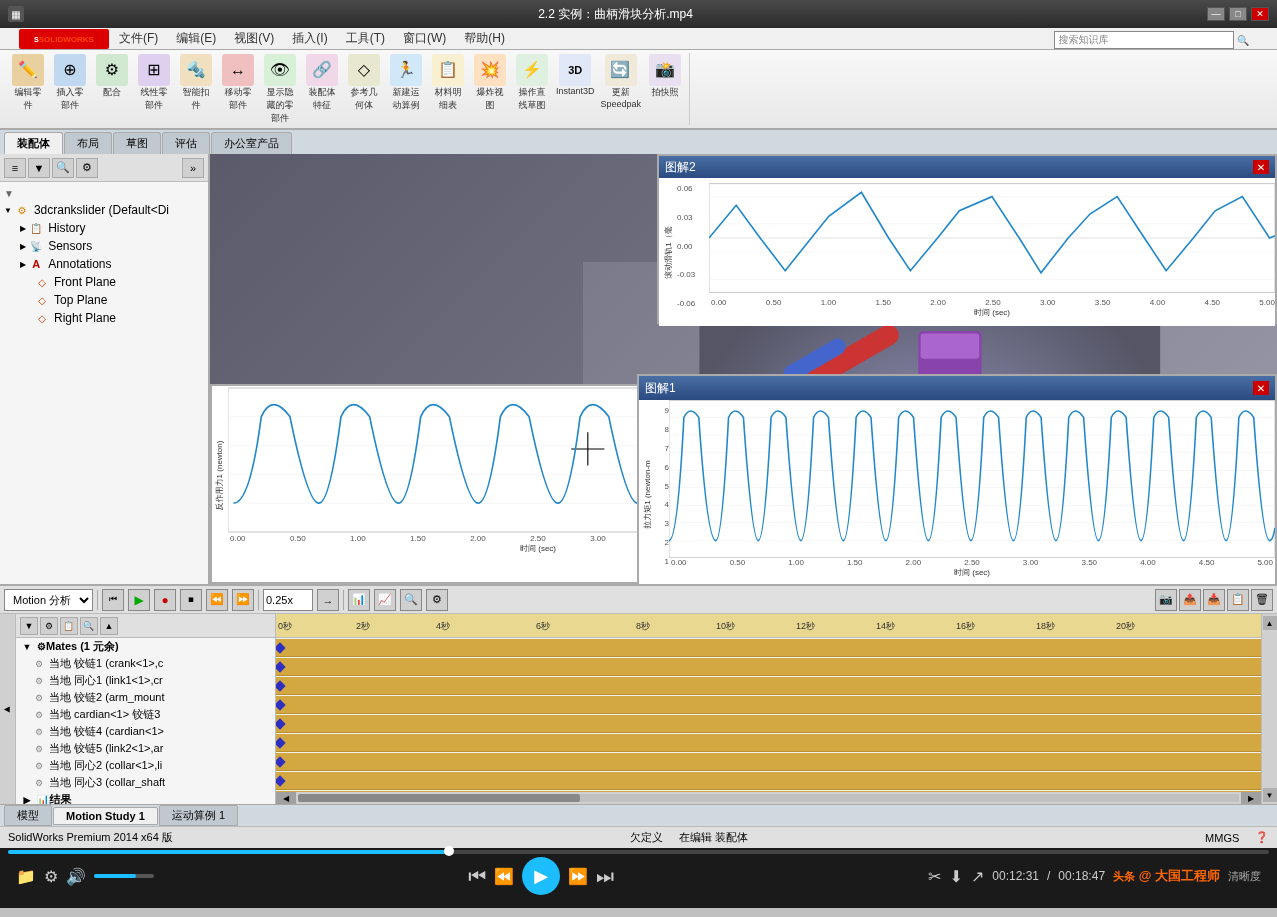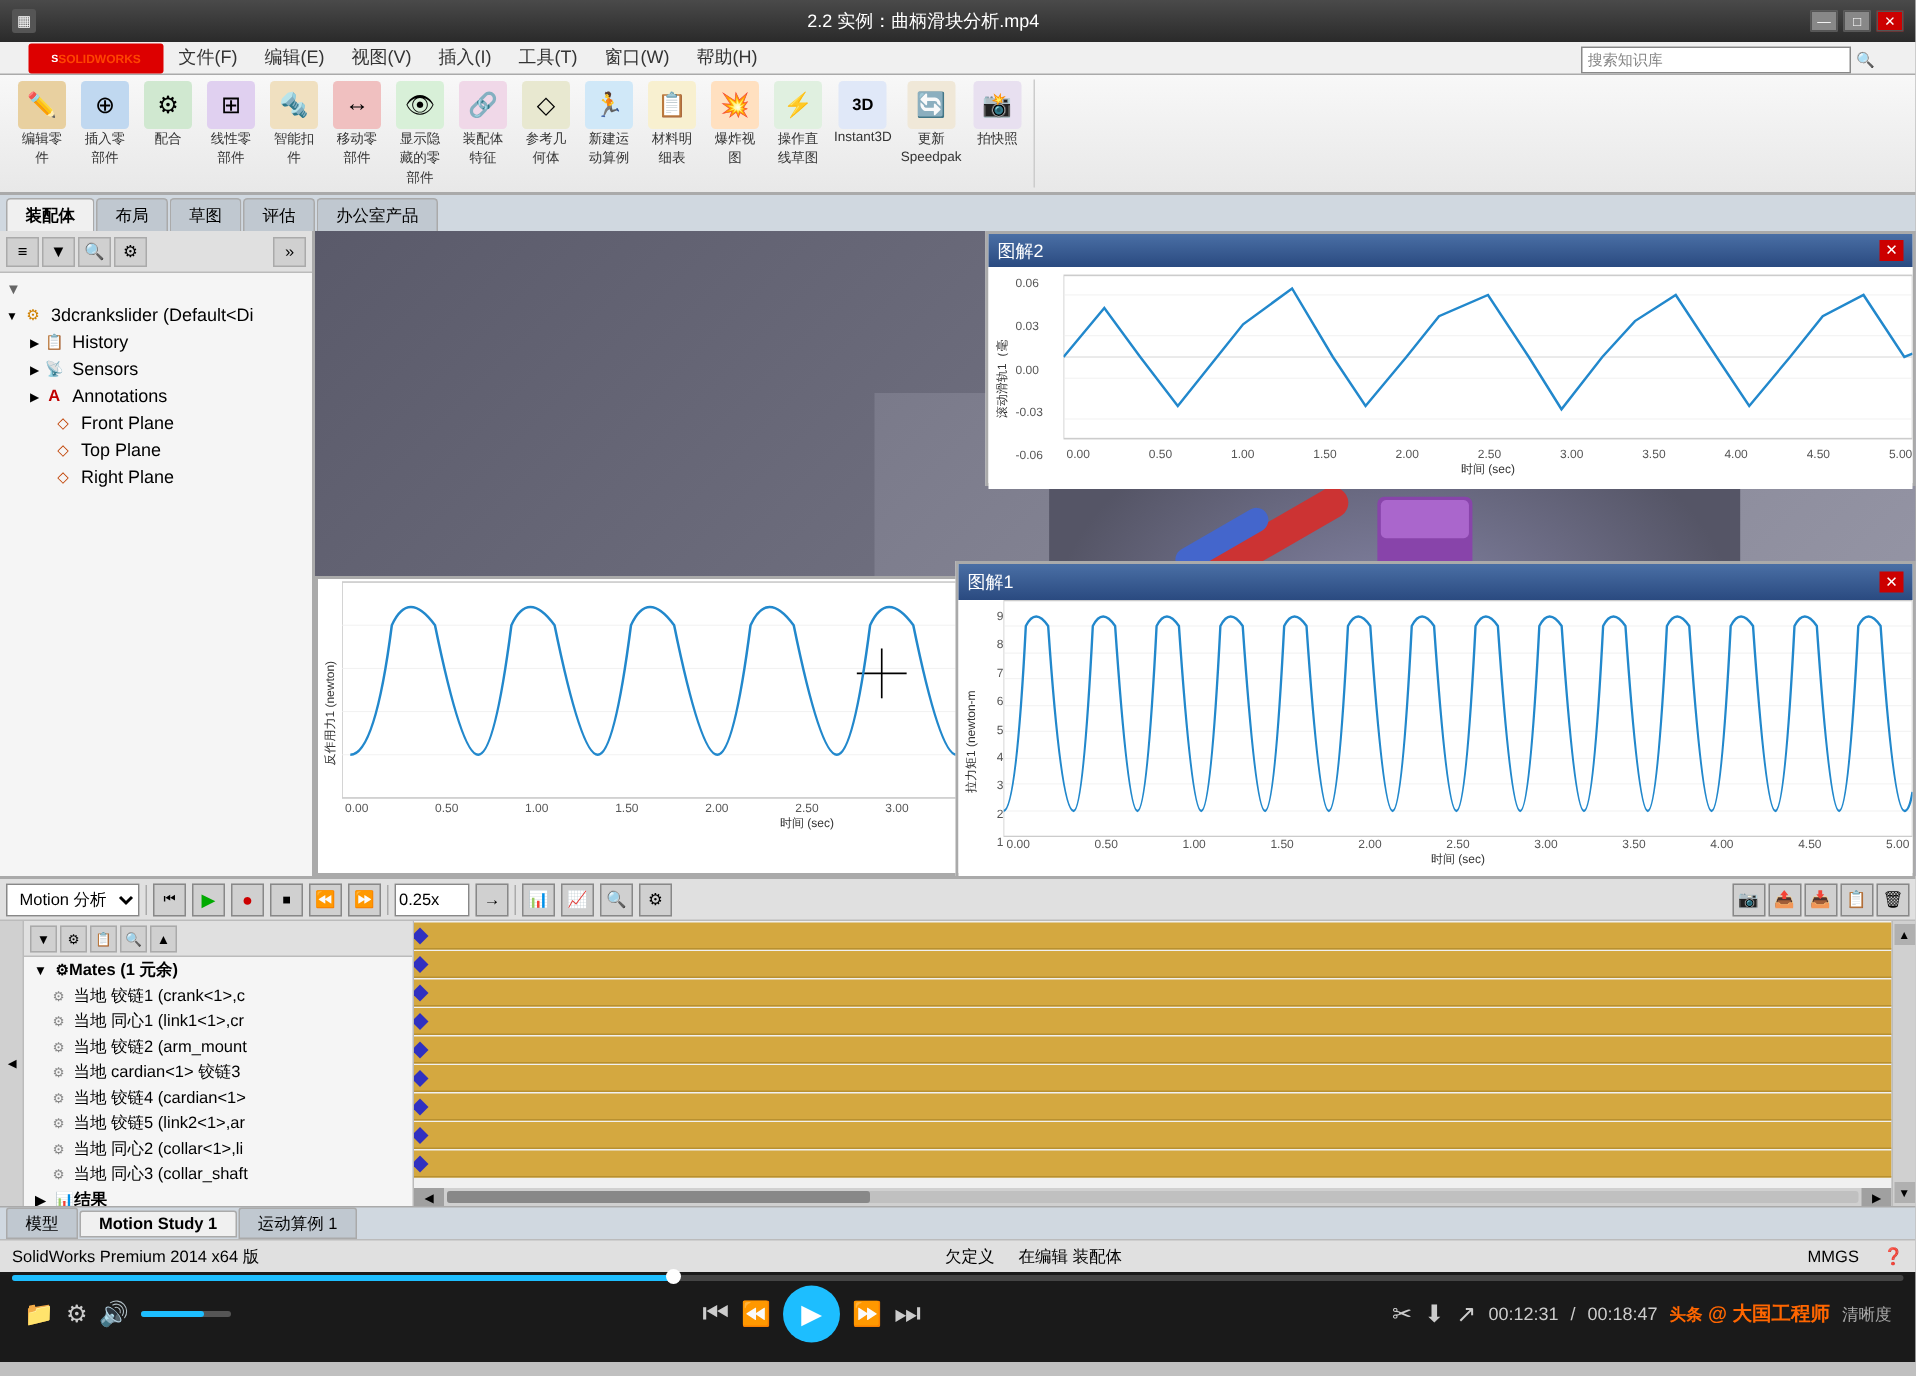--- a/index.html
+++ b/index.html
@@ -585,20 +585,36 @@
       </div>
       <div class="motion-tree-item" style="font-weight:bold;">
         <span class="mti-icon">▶</span>
         <span style="font-size:10px;">📊</span>
         <span>结果</span>
       </div>
     </div>
 
     <div id="motion-timeline" style="flex:1;overflow:hidden;display:flex;flex-direction:column;">
 
+      <div style="height:24px;background:#e8d890;border-bottom:1px solid #bbb;position:relative;display:flex;align-items:center;">
+
+        <div style="position:absolute;left:0;top:0;right:0;height:24px;display:flex;align-items:center;">
+          <div style="position:absolute;left:0;font-size:9px;color:#333;padding-left:2px;">0秒</div>
+          <div style="position:absolute;left:80px;font-size:9px;color:#333;">2秒</div>
+          <div style="position:absolute;left:160px;font-size:9px;color:#333;">4秒</div>
+          <div style="position:absolute;left:260px;font-size:9px;color:#333;">6秒</div>
+          <div style="position:absolute;left:360px;font-size:9px;color:#333;">8秒</div>
+          <div style="position:absolute;left:440px;font-size:9px;color:#333;">10秒</div>
+          <div style="position:absolute;left:520px;font-size:9px;color:#333;">12秒</div>
+          <div style="position:absolute;left:600px;font-size:9px;color:#333;">14秒</div>
+          <div style="position:absolute;left:680px;font-size:9px;color:#333;">16秒</div>
+          <div style="position:absolute;left:760px;font-size:9px;color:#333;">18秒</div>
+          <div style="position:absolute;left:840px;font-size:9px;color:#333;">20秒</div>
+        </div>
+      </div>
 
       <div style="flex:1;overflow:hidden;position:relative;">
 
         <div style="position:relative;">
 
           <div style="height:18px;background:#d4a840;border-bottom:1px solid #b89030;margin:1px 0;position:relative;">
             <div style="position:absolute;left:0;top:5px;width:8px;height:8px;background:#3030c0;transform:rotate(45deg);"></div>
           </div>
           <div style="height:18px;background:#d4a840;border-bottom:1px solid #b89030;margin:1px 0;position:relative;">
             <div style="position:absolute;left:0;top:5px;width:8px;height:8px;background:#3030c0;transform:rotate(45deg);"></div>

